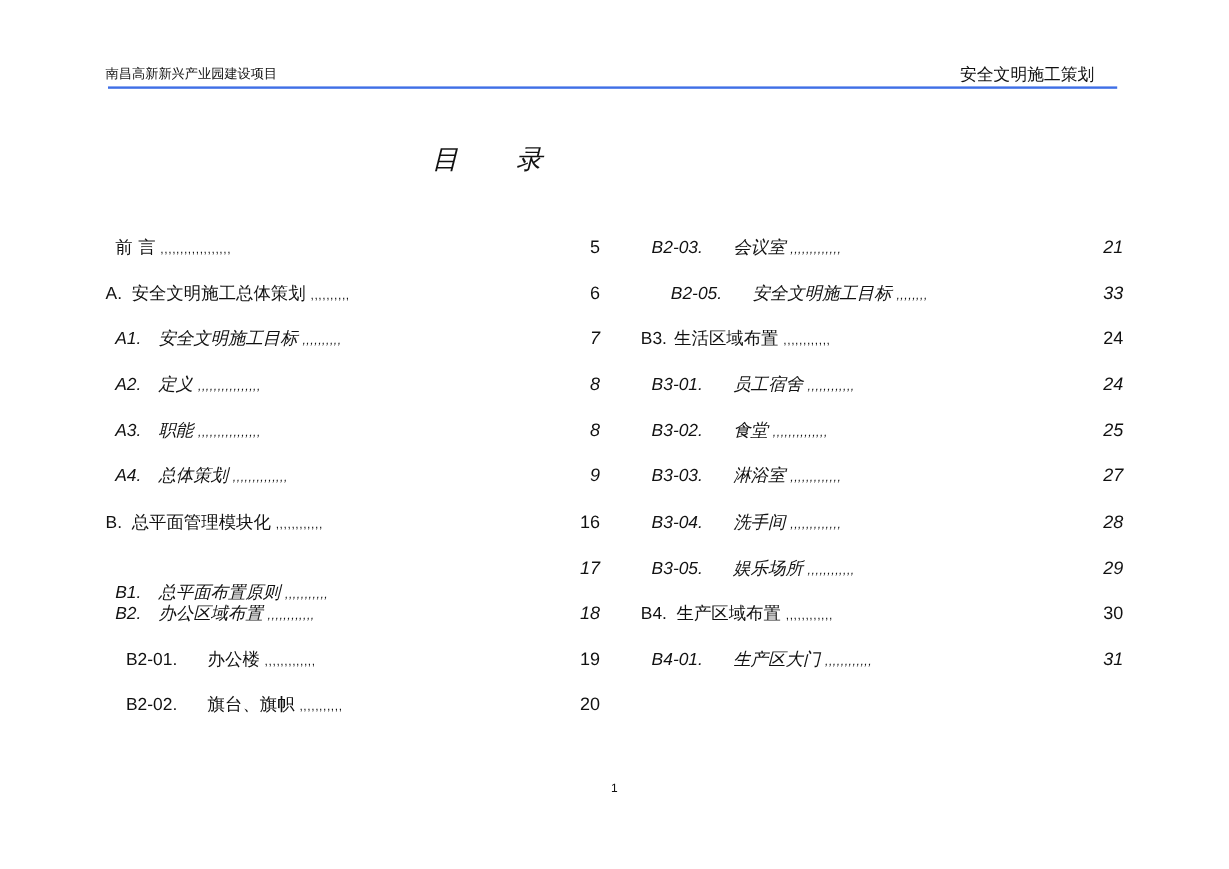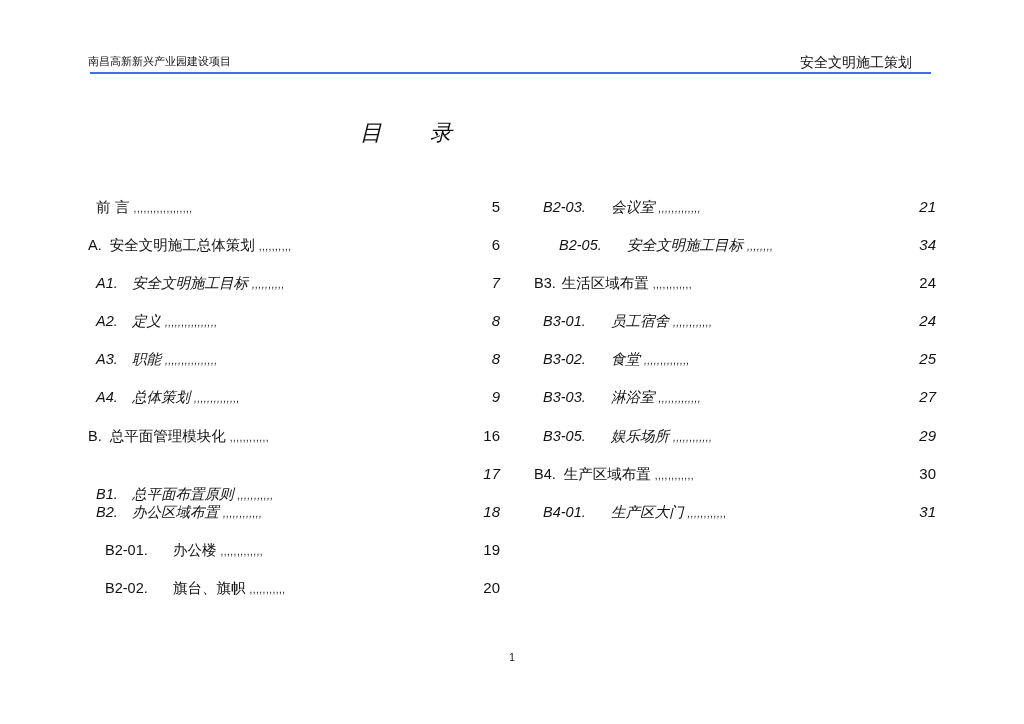--- a/index.html
+++ b/index.html
@@ -51,23 +51,24 @@
     <div class="row lvl1"><span class="code" style="width: 36px;">A3.</span><span class="lbl">职能</span><span class="dots">,,,,,,,,,,,,,,,,</span><span class="pg">8</span></div>
     <div class="row lvl1"><span class="code" style="width: 36px;">A4.</span><span class="lbl">总体策划</span><span class="dots">,,,,,,,,,,,,,,</span><span class="pg">9</span></div>
     <div class="row lvl0"><span class="code" style="margin-right: 8px;">B.</span><span class="lbl">总平面管理模块化</span><span class="dots">,,,,,,,,,,,,</span><span class="pg">16</span></div>
     <div class="row lvl1"><span class="code" style="width: 36px; margin-top: 20px;">B1.</span><span class="lbl">总平面布置原则</span><span class="dots">,,,,,,,,,,,</span><span class="pg">17</span></div>
     <div class="row lvl1"><span class="code" style="width: 36px;">B2.</span><span class="lbl">办公区域布置</span><span class="dots">,,,,,,,,,,,,</span><span class="pg">18</span></div>
     <div class="row lvl2"><span class="code">B2-01.</span><span class="lbl">办公楼</span><span class="dots">,,,,,,,,,,,,,</span><span class="pg">19</span></div>
     <div class="row lvl2"><span class="code">B2-02.</span><span class="lbl">旗台、旗帜</span><span class="dots">,,,,,,,,,,,</span><span class="pg">20</span></div>
   </div>
 <div class="col right" id="toc-right">
     <div class="row lvl1 r2" style="padding-left: 9px;"><span class="code" style="width: 68px;">B2-03.</span><span class="lbl">会议室</span><span class="dots">,,,,,,,,,,,,,</span><span class="pg">21</span></div>
-    <div class="row lvl1 r2" style="padding-left: 9px;"><span class="code" style="width: 68px; margin-left: 16px;">B2-05.</span><span class="lbl">安全文明施工目标</span><span class="dots">,,,,,,,,</span><span class="pg">34</span></div>
+    <div class="row lvl1 r2" style="padding-left: 9px;"><span class="code" style="width: 68px; margin-left: 16px;">B2-05.</span><span class="lbl">安全文明施工目标</span><span class="dots">,,,,,,,,</span><span class="pg">33</span></div>
     <div class="row lvl0"><span class="code" style="margin-right: 6px;">B3.</span><span class="lbl">生活区域布置</span><span class="dots">,,,,,,,,,,,,</span><span class="pg">24</span></div>
     <div class="row lvl1 r2" style="padding-left: 9px;"><span class="code" style="width: 68px;">B3-01.</span><span class="lbl">员工宿舍</span><span class="dots">,,,,,,,,,,,,</span><span class="pg">24</span></div>
     <div class="row lvl1 r2" style="padding-left: 9px;"><span class="code" style="width: 68px;">B3-02.</span><span class="lbl">食堂</span><span class="dots">,,,,,,,,,,,,,,</span><span class="pg">25</span></div>
     <div class="row lvl1 r2" style="padding-left: 9px;"><span class="code" style="width: 68px;">B3-03.</span><span class="lbl">淋浴室</span><span class="dots">,,,,,,,,,,,,,</span><span class="pg">27</span></div>
+    <div class="row lvl1 r2" style="padding-left: 9px;"><span class="code" style="width: 68px;">B3-04.</span><span class="lbl">洗手间</span><span class="dots">,,,,,,,,,,,,,</span><span class="pg">28</span></div>
     <div class="row lvl1 r2" style="padding-left: 9px;"><span class="code" style="width: 68px;">B3-05.</span><span class="lbl">娱乐场所</span><span class="dots">,,,,,,,,,,,,</span><span class="pg">29</span></div>
     <div class="row lvl0"><span class="code" style="margin-right: 8px;">B4.</span><span class="lbl">生产区域布置</span><span class="dots">,,,,,,,,,,,,</span><span class="pg">30</span></div>
     <div class="row lvl1 r2" style="padding-left: 9px;"><span class="code" style="width: 68px;">B4-01.</span><span class="lbl">生产区大门</span><span class="dots">,,,,,,,,,,,,</span><span class="pg">31</span></div>
   </div>
 
 <div class="pagenum">1</div>
 
 </body></html>

